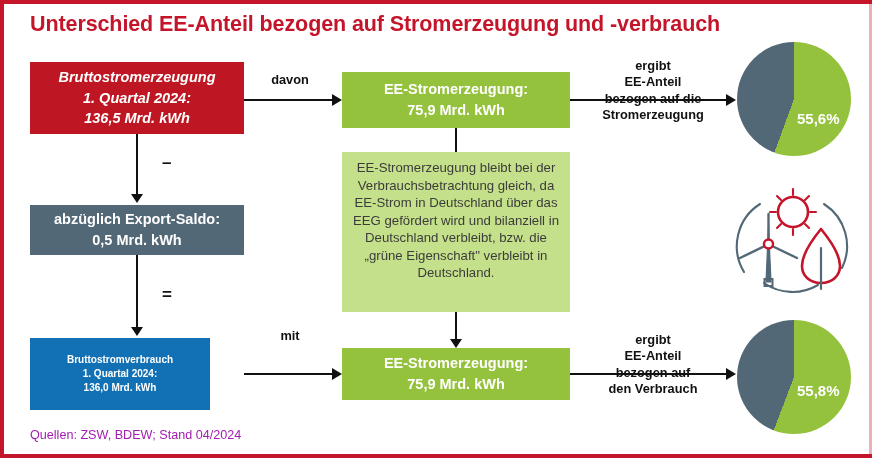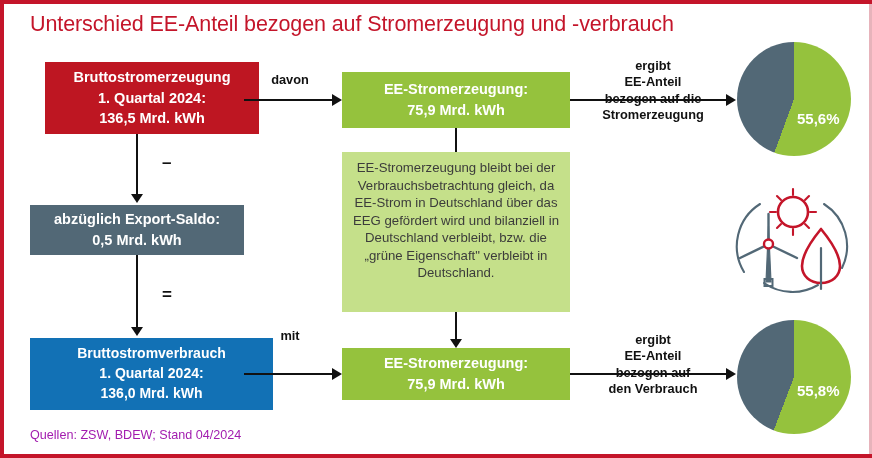--- a/index.html
+++ b/index.html
@@ -15,37 +15,37 @@
     background:#ffffff;
     box-sizing:border-box;
     border-left:4px solid #c4152a;
     border-right:3px solid #e7b3bb;
   }
   .rule-top{position:absolute;left:0;top:0;width:872px;height:4px;background:#c4152a;}
   .rule-bottom{position:absolute;left:0;bottom:0;width:872px;height:4px;background:#c4152a;}
 
   .title{
     position:absolute;left:26px;top:12px;
-    font-size:21.5px;font-weight:normal;color:#c4152a;
+    font-size:21.5px;font-weight:bold;color:#c4152a;
     letter-spacing:-0.1px;white-space:nowrap;
   }
 
   
   .box{
     position:absolute;box-sizing:border-box;
     display:flex;flex-direction:column;
     align-items:center;justify-content:center;
     color:#ffffff;font-weight:bold;
     text-align:center;line-height:1.42;
   }
   .box .ln{display:block;}
 
-  #box-erzeugung{left:41px;top:62px;width:214px;height:72px;background:#be1622;font-size:14.5px;}
+  #box-erzeugung{left:26px;top:62px;width:214px;height:72px;background:#be1622;font-size:14.5px;font-style:italic;}
   #box-export   {left:26px;top:205px;width:214px;height:50px;background:#526876;font-size:14.5px;}
-  #box-verbrauch{left:26px;top:338px;width:243px;height:72px;background:#1271b5;font-size:14px;}
+  #box-verbrauch{left:26px;top:338px;width:180px;height:72px;background:#1271b5;font-size:10px;}
 
   #box-ee-top{left:338px;top:72px;width:228px;height:56px;background:#95c23d;font-size:14.5px;}
   #box-ee-bot{left:338px;top:348px;width:228px;height:52px;background:#95c23d;font-size:14.5px;}
 
   #box-note{
     position:absolute;left:338px;top:152px;width:228px;height:160px;
     background:#c5e08a;color:#3c3c3b;
     font-size:13.2px;line-height:1.33;text-align:center;
     padding:7px 8px 12px 8px;box-sizing:border-box;
   }

